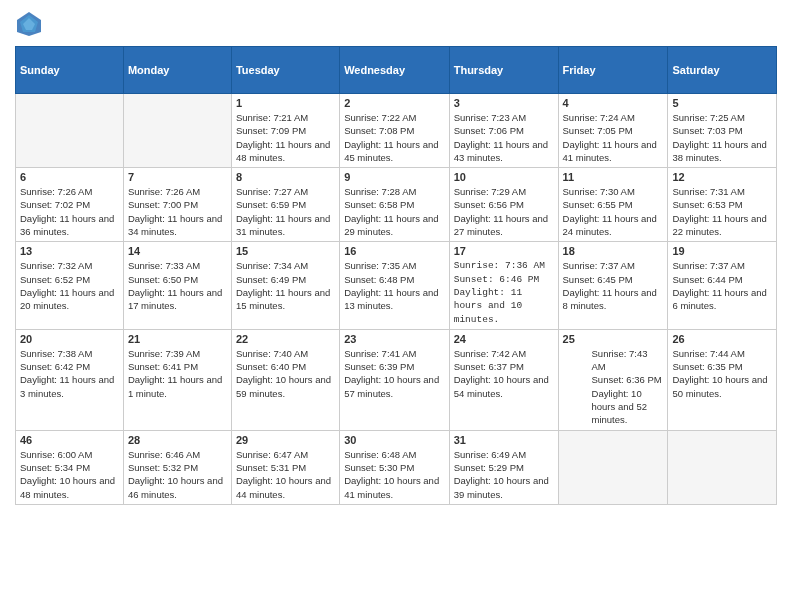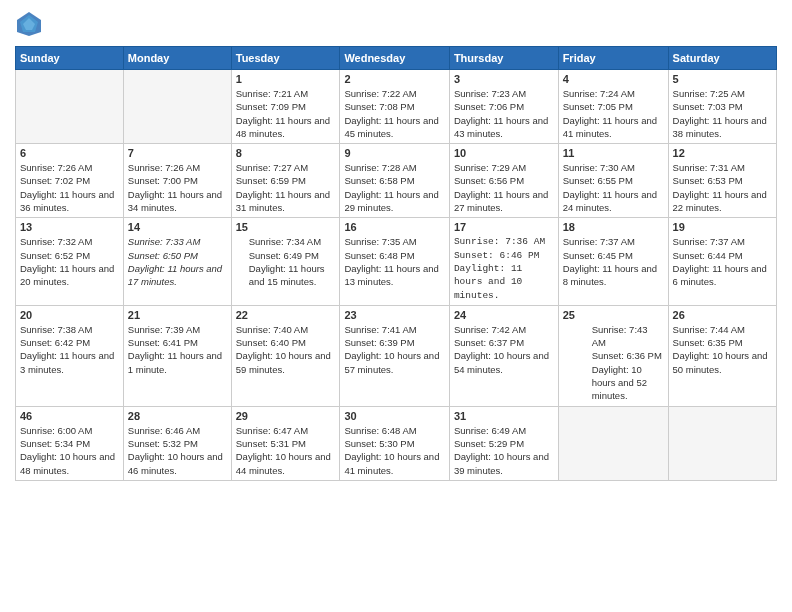--- a/index.html
+++ b/index.html
@@ -60,21 +60,21 @@
       color: #555;
     }
     .calendar {
       width: 100%;
       border-collapse: collapse;
       font-size: 10px;
     }
     .calendar th {
       background: #2a6db5;
       color: #fff;
-      padding: 5px 4px;
+      padding: 17px 4px;
       text-align: left;
       font-size: 11px;
       font-weight: bold;
       border: 1px solid #1a5a9a;
     }
     .calendar td {
       border: 1px solid #ccc;
       vertical-align: top;
       padding: 3px 4px;
       width: 113px;
@@ -218,27 +218,27 @@
         </tr>
         <tr>
           <td>
             <span class="day-number">13</span>
             <div class="day-info" style="white-space: pre-line;">Sunrise: 7:32 AM
 Sunset: 6:52 PM
 Daylight: 11 hours and 20 minutes.</div>
           </td>
           <td>
             <span class="day-number">14</span>
-            <div class="day-info" style="white-space: pre-line; font-style: italic;">Sunrise: 7:33 AM
+            <div class="day-info" style="white-space: pre-line;">Sunrise: 7:33 AM
 Sunset: 6:50 PM
 Daylight: 11 hours and 17 minutes.</div>
           </td>
           <td>
             <span class="day-number">15</span>
-            <div class="day-info" style="white-space: pre-line; margin-left: 13px;">Sunrise: 7:34 AM
+            <div class="day-info" style="white-space: pre-line;">Sunrise: 7:34 AM
 Sunset: 6:49 PM
 Daylight: 11 hours and 15 minutes.</div>
           </td>
           <td>
             <span class="day-number">16</span>
             <div class="day-info" style="white-space: pre-line;">Sunrise: 7:35 AM
 Sunset: 6:48 PM
 Daylight: 11 hours and 13 minutes.</div>
           </td>
           <td>

